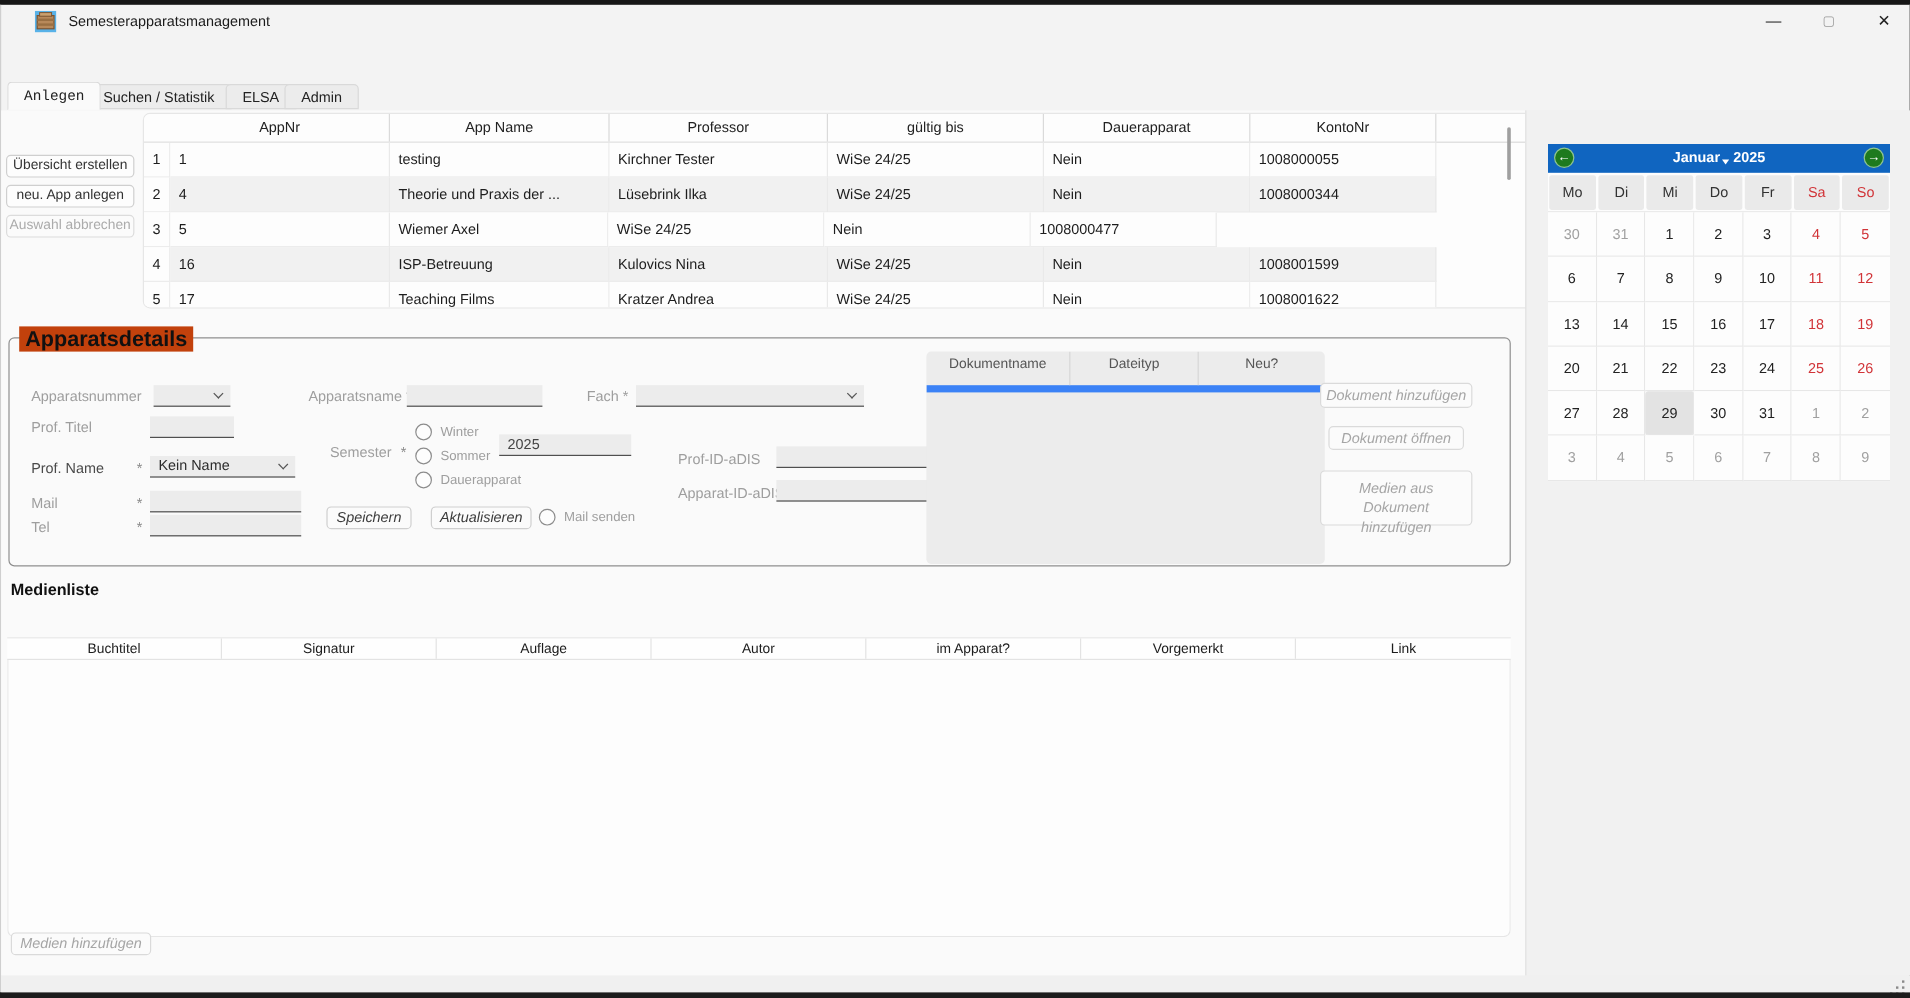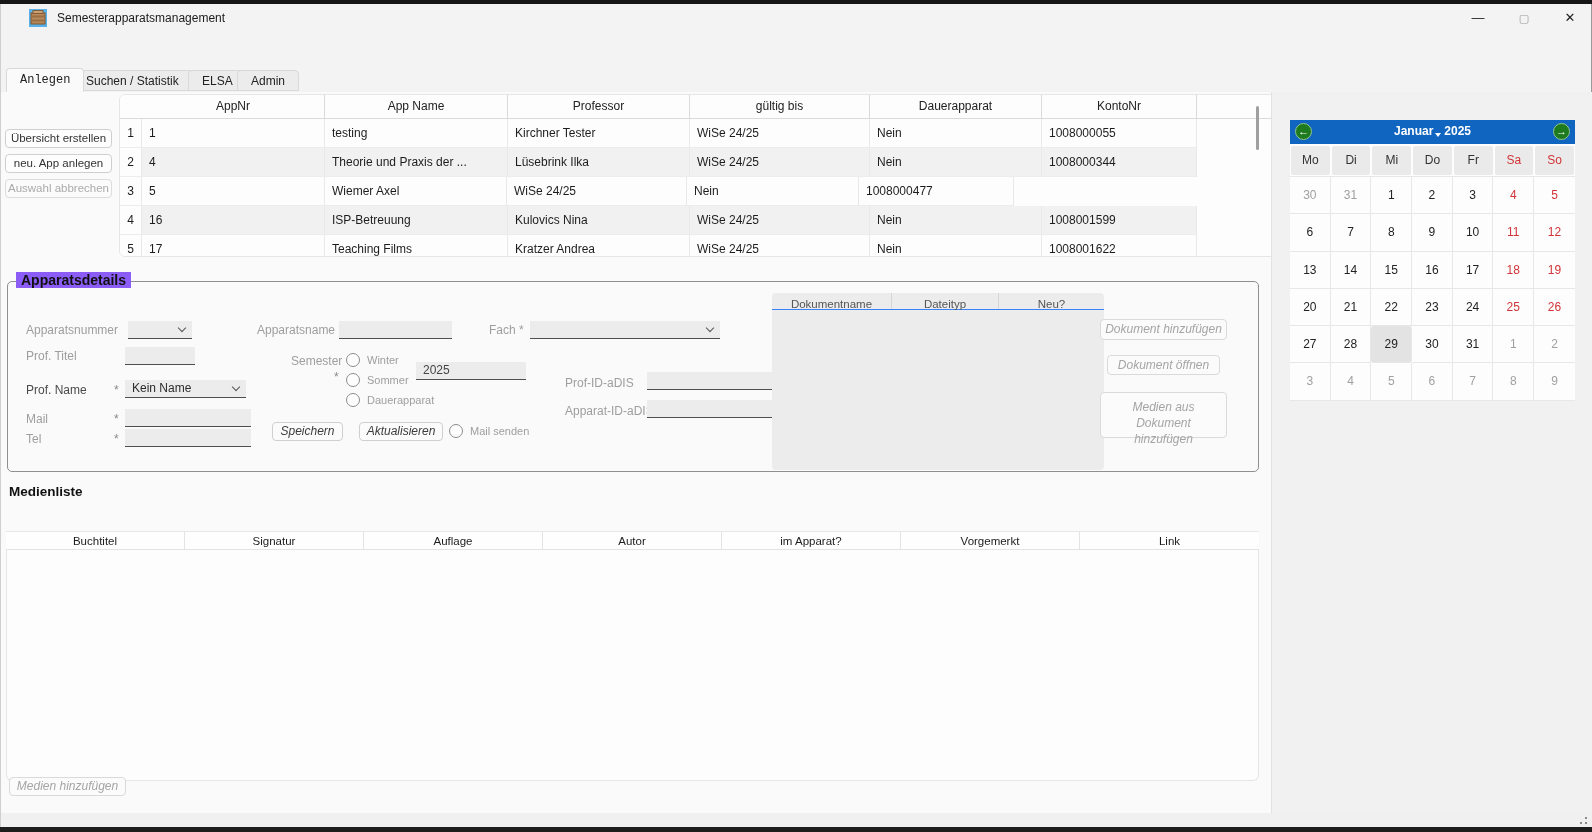--- a/index.html
+++ b/index.html
@@ -53,40 +53,40 @@
   .apptable .hcell:first-child{border-right:none;}
   .apptable .trow{display:flex;height:29px;}
   .apptable .trow.alt .cell{background:#f1f1f1;}
   .apptable .cell{font-size:12px;color:#1d1d1d;line-height:28px;padding-left:7px;border-right:1px solid #e9e9e9;
                   border-bottom:1px solid #ececec;background:#fdfdfd;white-space:nowrap;overflow:hidden;}
   .apptable .numcell{background:#fdfdfd !important;text-align:center;padding-left:0;}
   .vscroll{position:absolute;left:1255px;top:14px;width:3px;height:44px;background:#9f9f9f;border-radius:2px;}
 
   
   .groupbox{position:absolute;left:6px;top:189px;width:1252px;height:191px;border:1px solid #8f8f8f;border-radius:5px;}
-  .group-title{position:absolute;left:8px;top:-10px;background:#8b5cf6;padding:0 5px;font-size:14px;font-weight:bold;color:#111;}
+  .group-title{position:absolute;left:8px;top:-10px;background:#c2410c;padding:0 5px;font-size:18px;font-weight:bold;color:#111;}
 
   .flabel{position:absolute;font-size:12px;color:#9e9e9e;white-space:nowrap;}
   .flabel.enabled{color:#4a4a4a;}
   .star{position:absolute;font-size:12px;color:#8a8a8a;}
   .finput{position:absolute;height:18px;background:#ececec;border-bottom:1px solid #4f4f4f;font-size:12px;
           color:#444;line-height:17px;padding-left:7px;}
   .fcombo{position:absolute;height:18px;background:#ececec;border-bottom:1px solid #4f4f4f;font-size:12px;
           color:#2c2c2c;line-height:17px;padding-left:7px;}
   .chev{position:absolute;right:7px;top:4px;width:6px;height:6px;border-right:1.4px solid #555;
         border-bottom:1.4px solid #555;transform:rotate(45deg);}
   .radio{position:absolute;width:14px;height:14px;border:1px solid #8c8c8c;border-radius:50%;background:#fdfdfd;}
   .rlabel{position:absolute;font-size:11px;color:#9e9e9e;}
   .gbtn{position:absolute;background:#fbfbfb;border:1px solid #cfcfcf;border-radius:4px;font-size:12px;
         color:#3c3c3c;text-align:center;font-style:italic;}
   .gbtn.disabled{color:#a5a5a5;border-color:#dadada;}
 
   
   .doctable{position:absolute;left:764px;top:11px;width:332px;height:177px;background:#ececec;border-radius:4px;overflow:hidden;}
-  .doctable .dhrow{display:flex;height:17px;border-bottom:1px solid #3b82f6;}
+  .doctable .dhrow{display:flex;height:34px;border-bottom:6px solid #3b82f6;}
   .doctable .dhcell{font-size:11.5px;color:#555;text-align:center;line-height:22px;border-right:1px solid #d6d6d6;}
   .doctable .dhcell:last-child{border-right:none;}
 
   
   .medien-title{position:absolute;left:8px;top:392px;font-size:13.5px;font-weight:bold;color:#111;}
   .medienhead{position:absolute;left:5px;top:439px;width:1253px;height:19px;display:flex;background:#fefefe;
               border-top:1px solid #e8e8e8;border-bottom:1px solid #e3e3e3;}
   .medienhead .mhcell{width:179px;font-size:11.5px;color:#1c1c1c;text-align:center;line-height:18px;border-right:1px solid #e3e3e3;}
   .medienhead .mhcell:last-child{border-right:none;}
   .medienbody{position:absolute;left:5px;top:458px;width:1253px;height:231px;background:#fdfdfd;
@@ -218,21 +218,21 @@
       <div class="finput" style="left:331px;top:39px;width:113px;"></div>
 
       <span class="flabel" style="left:481px;top:41px;">Fach *</span>
       <div class="fcombo" style="left:522px;top:39px;width:190px;">
             <span class="chev"></span>
           </div>
 
       <span class="flabel" style="left:18px;top:67px;">Prof. Titel</span>
       <div class="finput" style="left:117px;top:65px;width:70px;"></div>
 
-      <span class="flabel" style="left:267px;top:72px;margin-left:16px;">Semester</span>
+      <span class="flabel" style="left:267px;top:88px;">Semester</span>
       <span class="star" style="left:326px;top:88px;">*</span>
       <span class="radio" style="left:338px;top:71px;"></span>
       <span class="rlabel" style="left:359px;top:72px;">Winter</span>
       <span class="radio" style="left:338px;top:91px;"></span>
       <span class="rlabel" style="left:359px;top:92px;">Sommer</span>
       <span class="radio" style="left:338px;top:111px;"></span>
       <span class="rlabel" style="left:359px;top:112px;">Dauerapparat</span>
       <div class="finput" style="left:408px;top:80px;width:110px;">2025</div>
 
       <span class="flabel" style="left:557px;top:94px;">Prof-ID-aDIS</span>

